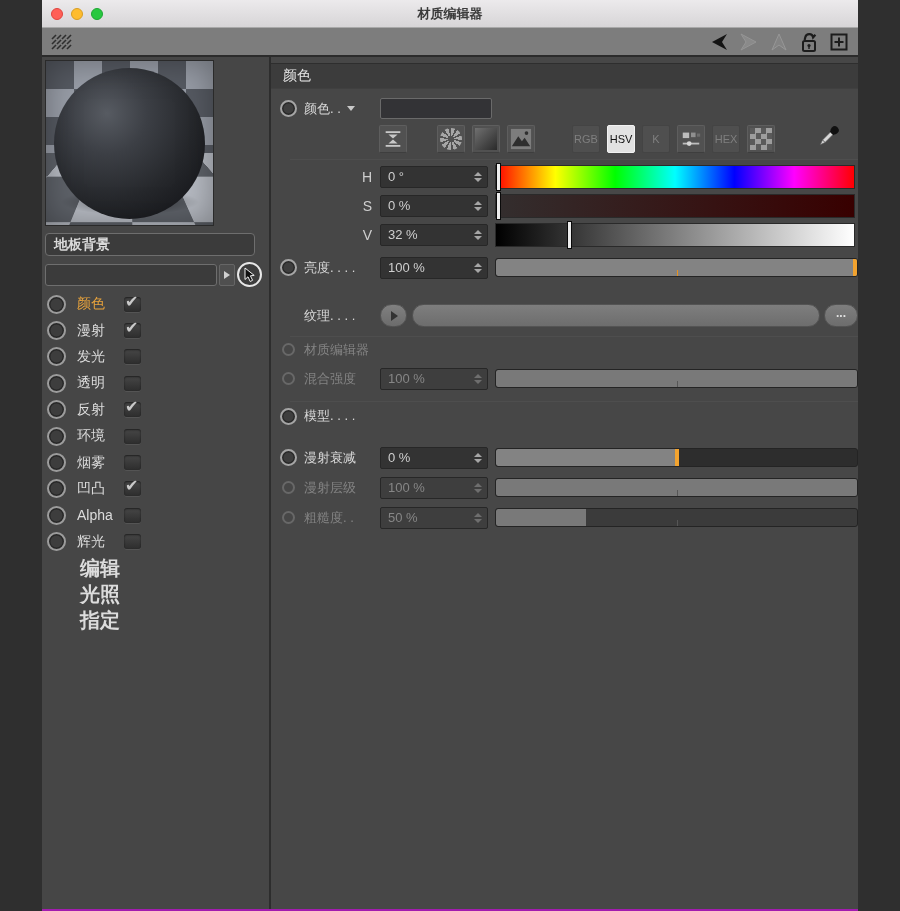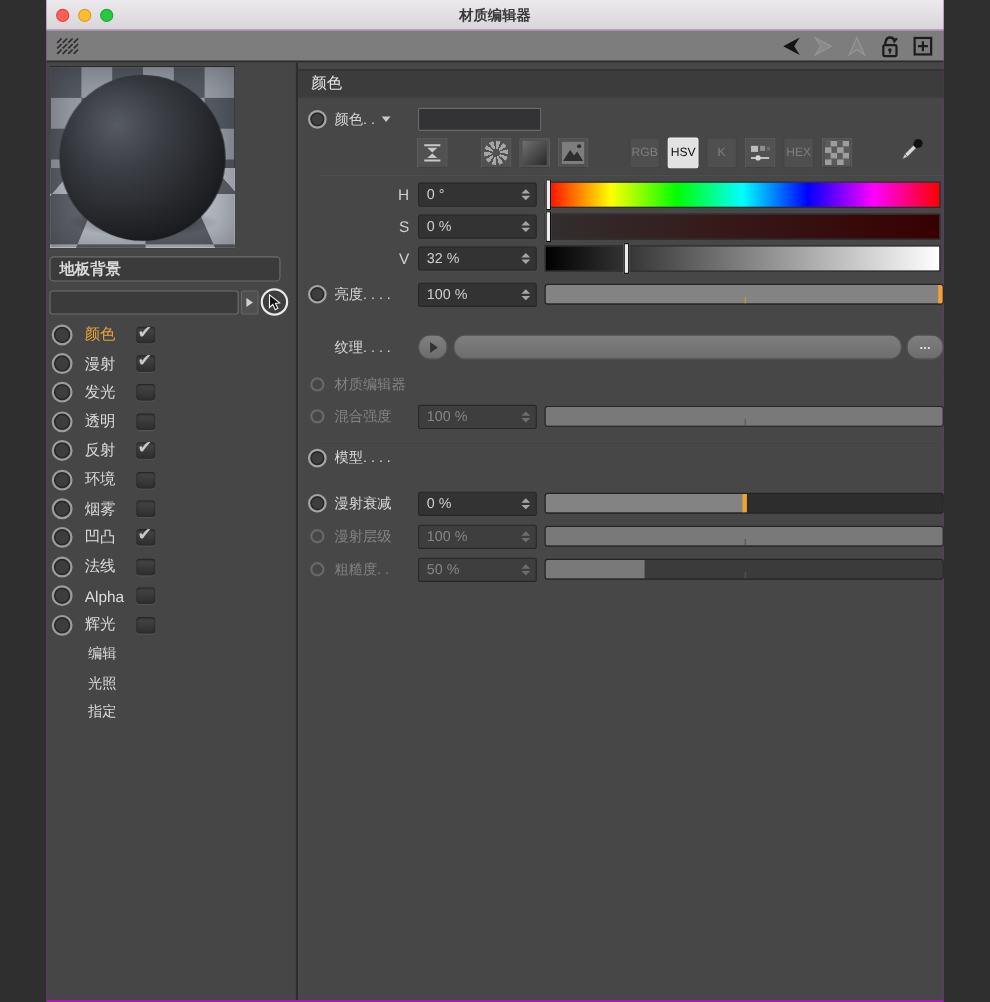--- a/index.html
+++ b/index.html
@@ -59,21 +59,21 @@
   .chradio { width:19px; height:19px; border-radius:50%; border:2.5px solid #9c9c9c; background:#3d3d3d;
              box-shadow: inset 0 0 0 1.5px rgba(0,0,0,.35); flex:0 0 auto; }
   .chlabel { margin-left:11px; width:47px; font-size:14px; color:#dcdcdc; }
   .chrow.selected .chlabel { color:#e8a33c; }
   .chkbox { width:17px; height:15px; border-radius:3px; background:linear-gradient(#474747,#2d2d2d);
             box-shadow: inset 0 1px 2px rgba(0,0,0,.6), 0 1px 0 rgba(255,255,255,.08);
             position:relative; flex:0 0 auto; }
   .chkbox .mark { position:absolute; left:1px; top:-5px; font-size:16px; color:#cicfcf; color:#c9c9c9; display:none; }
   .chkbox.checked .mark { display:block; }
   .pagerow { height:26.4px; display:flex; align-items:center; padding-left:35px; }
-  .pagelabel { font-size:13px; color:#dcdcdc; }
+  .pagelabel { font-size:20px; color:#dcdcdc;font-weight:bold; }
 
   
   .phead { height:26px; margin-top:6px; background:#3c3c3c; border-top:1px solid #2e2e2e; border-bottom:1px solid #404040;
            display:flex; align-items:center; padding-left:12px; font-size:14px; color:#e6e6e6; }
   .prow { display:flex; align-items:center; padding-left:9px; padding-right:0; height:25px; margin-top:4px; }
   .slot-radio { width:24px; flex:0 0 auto; display:flex; align-items:center; }
   .pradio { width:17px; height:17px; border-radius:50%; border:2.5px solid #a5a5a5; background:#3e3e3e;
             box-shadow: inset 0 0 0 1.5px rgba(0,0,0,.35); }
   .pradio.dim { width:13px; height:13px; border:2px solid #686868; background:transparent; box-shadow:none; margin-left:2px; }
   .slot-label { width:76px; flex:0 0 auto; font-size:13px; color:#d8d8d8; display:flex; align-items:center; }
@@ -283,25 +283,20 @@
           </div>
           <div class="chrow">
             <div class="chradio"></div>
             <div class="chlabel">凹凸</div>
             <div class="chkbox checked">
               <span class="mark">✔</span>
             </div>
           </div>
           <div class="chrow">
             <div class="chradio"></div>
-            <div class="chlabel">法线</div>
-            <div class="chkbox"></div>
-          </div>
-          <div class="chrow">
-            <div class="chradio"></div>
             <div class="chlabel">Alpha</div>
             <div class="chkbox"></div>
           </div>
           <div class="chrow">
             <div class="chradio"></div>
             <div class="chlabel">辉光</div>
             <div class="chkbox"></div>
           </div>
           <div class="pagerow">
             <div class="pagelabel">编辑</div>

